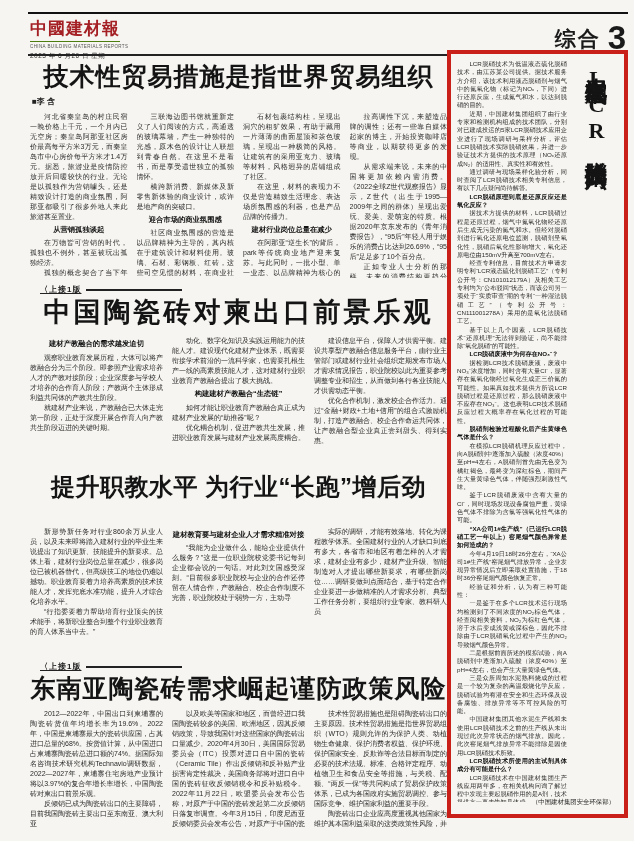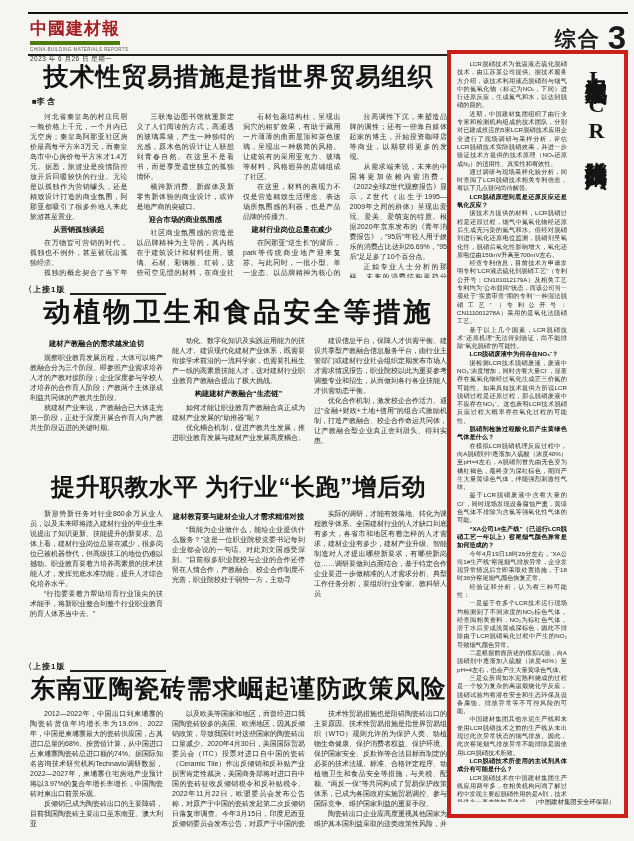--- a/index.html
+++ b/index.html
@@ -4,42 +4,42 @@
 <style>
   html,body { margin:0; padding:0; }
   body { background:#e8e7e3; font-family:"Liberation Sans", sans-serif; }
   .page {
     position:relative; width:634px; height:841px; margin:0 auto;
     background:#f6f5f1; color:#222; overflow:hidden;
   }
   .top-rule { position:absolute; top:12px; left:28px; right:6px; height:2px; background:#111; }
   .masthead { position:absolute; top:17px; left:30px; right:8px; display:flex; justify-content:space-between; align-items:flex-start; }
   .logo { color:#a42024; font-size:17px; font-weight:bold; letter-spacing:1px;
-          border-bottom:4px solid #4d7c0f; padding-bottom:1px; display:inline-block;
+          border-bottom:1px solid #4d7c0f; padding-bottom:1px; display:inline-block;
           font-family:"Liberation Serif", serif; }
   .logo-sub { font-size:4.5px; color:#555; letter-spacing:0.4px; margin-top:2px; }
   .date { font-size:6.5px; color:#333; margin-top:3px; letter-spacing:0.5px; }
   .masthead-right { display:flex; align-items:flex-end; margin-top:6px;text-align:center; }
   .section-label { font-size:21px; font-weight:bold; color:#1a1a1a; letter-spacing:2px; }
   .page-number { font-size:33px; font-weight:bold; color:#1a1a1a; margin-left:7px; line-height:0.9; }
   .masthead-rule { position:absolute; top:54px; left:28px; right:6px; height:1.5px; background:#222; }
 
   .story { position:absolute; left:30px; width:417px; }
   .headline { margin:0; text-align:center; font-weight:bold; color:#141414; line-height:1.12; }
   .h-1 { font-size:25px; letter-spacing:1px; }
   .h-2 { font-size:27px; letter-spacing:3px; }
   .h-3 { font-size:24px; letter-spacing:0.5px; }
   .h-4 { font-size:25px; letter-spacing:1px; }
   .byline { font-size:8px; font-weight:bold; margin:6px 0 2px 2px; }
   .cols { display:flex; gap:9px; overflow:hidden; margin-top:5px; }
   .col { flex:1 1 0; font-size:7px; line-height:1.43; text-align:justify; overflow:hidden; color:#2b2b2b; }
   .col p { margin:0; text-indent:2em; }
   .col p.subhead { text-indent:0; text-align:center; font-weight:bold; font-size:7.3px; margin:3px 0; color:#111; }
 
-  .continued { position:absolute; left:24px; display:flex; align-items:flex-end; }
+  .continued { position:absolute; left:40px; display:flex; align-items:center;text-decoration:underline; }
   .continued .cont-label { font-size:8px; font-weight:bold; letter-spacing:1px; }
   .continued .cont-line { width:96px; height:2px; background:#222; margin-left:5px; }
 
   .boxed { position:absolute; left:447px; top:50px; width:181px; height:768px;
            border:4px solid #c9201a; background:#f6f5f1; box-sizing:border-box;
            padding:6px 5px 4px 6px; }
   .vtitle { float:right; writing-mode:vertical-rl; text-orientation:upright;
             width:50px; height:322px; margin-left:4px; margin-right:-2px;
             font-size:22px; font-weight:bold; color:#141414; line-height:50px;
             letter-spacing:1px; font-family:"Liberation Serif", serif; text-align:justify; }
@@ -100,21 +100,21 @@
         </div>
     </div>
   </article>
 
   <div class="continued" style="top:284px">
     <span class="cont-label">〈上接1版</span>
     <span class="cont-line"></span>
   </div>
 
   <article class="story" style="top:297px">
-    <h1 class="headline h-2">动植物卫生和食品安全等措施</h1>
+    <h1 class="headline h-2">中国陶瓷砖对柬出口前景乐观</h1>
     <div class="cols" style="height:130px; margin-top:9px">
       <div class="col">
           <p class="subhead">建材产教融合的需求越发迫切</p>
           <p>观察职业教育发展历程，大体可以将产教融合分为三个阶段。即参照产业需求培养人才的产教对接阶段；企业深度参与学校人才培养的合作育人阶段；产教两个主体形成利益共同体的产教共生阶段。</p>
           <p>就建材产业来说，产教融合已大体走完第一阶段，正处于深度开展合作育人向产教共生阶段迈进的关键时期。</p>
         </div>
       <div class="col">
           <p>动化、数字化知识及实践运用能力的技能人才。建设现代化建材产业体系，既需要衔接学术前沿的一流科学家，也需要扎根生产一线的高素质技能人才，这对建材行业职业教育产教融合提出了极大挑战。</p>
           <p class="subhead">构建建材产教融合“生态链”</p>
           <p>如何才能让职业教育产教融合真正成为建材产业发展的“助推器”呢？</p>
@@ -122,21 +122,21 @@
         </div>
       <div class="col">
           <p>建设信息平台，保障人才供需平衡。建设共享型产教融合信息服务平台，由行业主管部门或建材行业社会组织定期发布市场人才需求情况报告，职业院校以此为重要参考调整专业和招生，从而做到各行各业技能人才供需动态平衡。</p>
           <p>优化合作机制，激发校企合作活力。通过“金融+财政+土地+信用”的组合式激励机制，打造产教融合、校企合作命运共同体，让产教融合型企业真正尝到甜头、得到实惠。</p>
         </div>
     </div>
   </article>
 
   <article class="story" style="top:474px">
     <h1 class="headline h-3">提升职教水平 为行业“长跑”增后劲</h1>
-    <div class="cols" style="height:138px; margin-top:8px">
+    <div class="cols" style="height:138px; margin-top:26px">
       <div class="col">
           <p>新形势新任务对行业860余万从业人员，以及未来即将踏入建材行业的毕业生来说提出了知识更新、技能提升的新要求。总体上看，建材行业岗位总量在减少，很多岗位已被机器替代，但高级技工的地位仍难以撼动。职业教育要着力培养高素质的技术技能人才，发挥兜底水准功能，提升人才综合化培养水平。</p>
           <p>“行指委要着力帮助培育行业顶尖的技术能手，将新职业整合到整个行业职业教育的育人体系当中去。”</p>
         </div>
       <div class="col">
           <p class="subhead">建材教育要与建材企业人才需求精准对接</p>
           <p>“我能为企业做什么，能给企业提供什么服务？”这是一位职业院校党委书记每到企业都会说的一句话。对此刘文国感受深刻。“目前很多职业院校与企业的合作还停留在人情合作，产教融合、校企合作制度不完善，职业院校处于弱势一方，主动寻</p>
         </div>
       <div class="col">
           <p>实际的调研，才能有效落地、转化为课程教学体系。全国建材行业的人才缺口到底有多大，各省市和地区有着怎样的人才需求，建材企业有多少，建材产业升级、智能制造对人才提出哪些新要求，有哪些新岗位……调研要做到点面结合，基于特定合作企业要进一步做精准的人才需求分析、典型工作任务分析，要组织行业专家、教科研人员</p>

